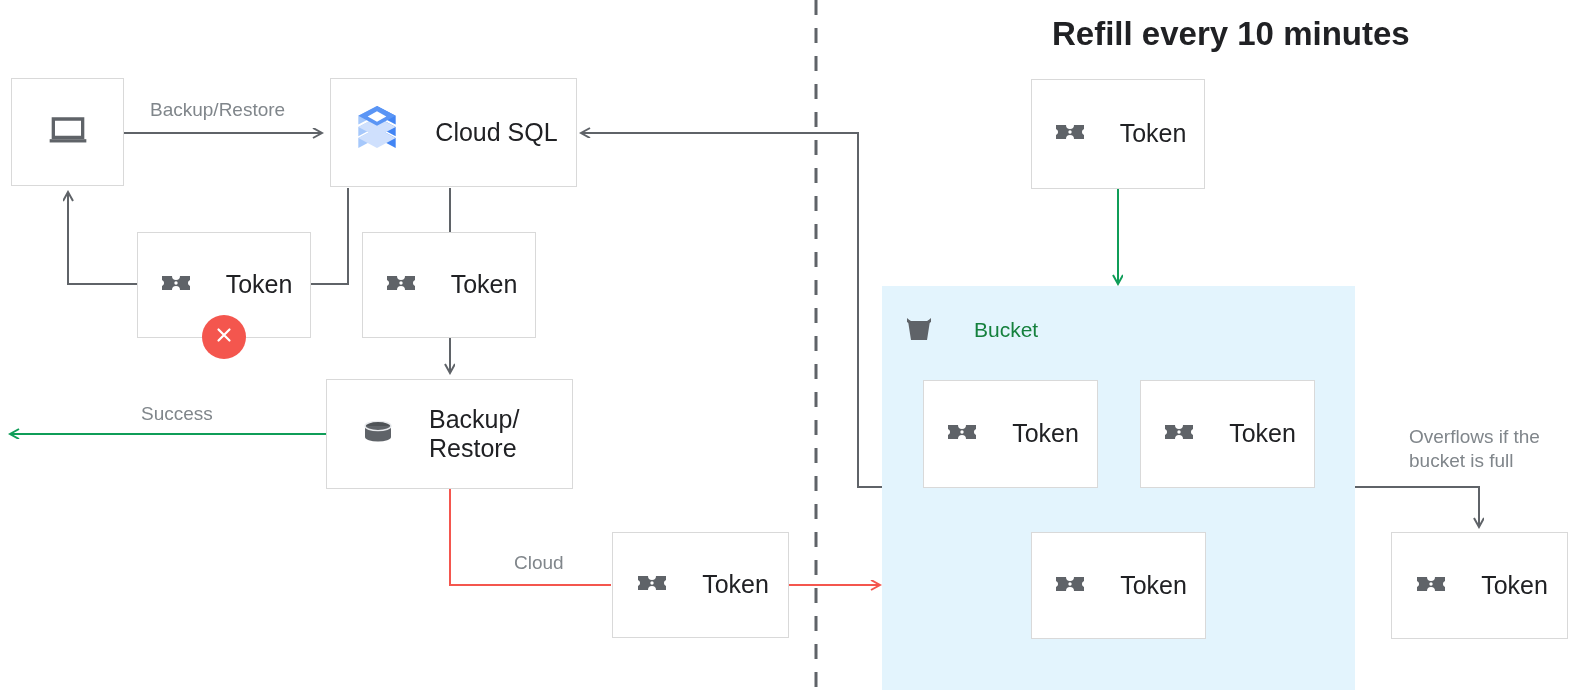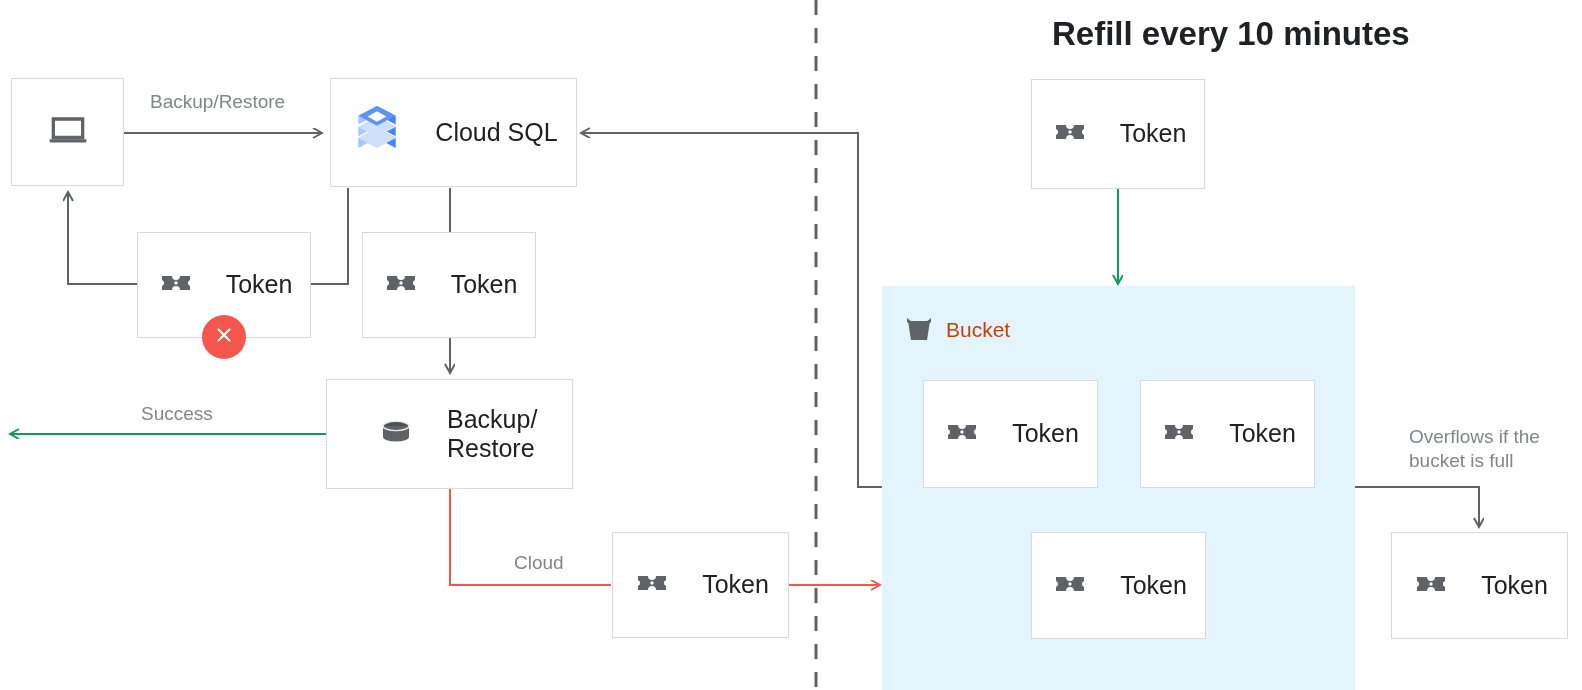--- a/index.html
+++ b/index.html
@@ -30,36 +30,37 @@
     align-items:center;
     justify-content:center;
     gap:30px;
   }
   .node .label{
     font-size:25px;
     color:#202124;
     line-height:1.18;
     white-space:pre-line;
   }
-  .node.multiline{ justify-content:flex-start; padding-left:48px; }
+  .node.multiline{ justify-content:flex-start; padding-left:30px; }
   .token-ico{ flex:0 0 auto; }
   .bucket-region{
     position:absolute;
     background:#e3f4fd;
     box-sizing:border-box;
   }
   .bucket-head{
     position:absolute;
     display:flex;
     align-items:center;
     gap:11px;
   }
   .bucket-head .bk-label{
     font-size:21px;
-    color:#c2410c;
+    color:#15803d;
+    margin-left:28px;
   }
   .heading{
     position:absolute;
     font-size:33px;
     font-weight:bold;
     color:#202124;
     white-space:nowrap;
   }
   .edge-label{
     position:absolute;
@@ -271,21 +272,21 @@
       <svg width="40" height="40" viewBox="0 0 40 40">
         <path d="M6 13 h10 a4 4 0 0 0 8 0 h10 v4 a3.2 3.2 0 0 0 0 6 v4 h-10 a4 4 0 0 0 -8 0 h-10 v-4 a3.2 3.2 0 0 0 0 -6 z" fill="#5f6368"></path>
         <circle cx="20" cy="14.5" r="1.7" fill="#ffffff"></circle>
         <circle cx="20" cy="20" r="1.7" fill="#ffffff"></circle>
         <circle cx="20" cy="25.5" r="1.7" fill="#ffffff"></circle>
       </svg>
     </span>
     <span class="label">Token</span>
   </div>
 
-  <div class="edge-label" style="left:150px;top:90px;">Backup/Restore</div>
+  <div class="edge-label" style="left:150px;top:98px;">Backup/Restore</div>
 
   <div class="edge-label" style="left:141px;top:402px;">Success</div>
 
   <div class="edge-label" style="left:514px;top:551px;">Cloud</div>
 
   <div class="edge-label" style="left:1409px;top:425px;width:180px;">Overflows if the
 bucket is full</div>
 
 </div>
 

